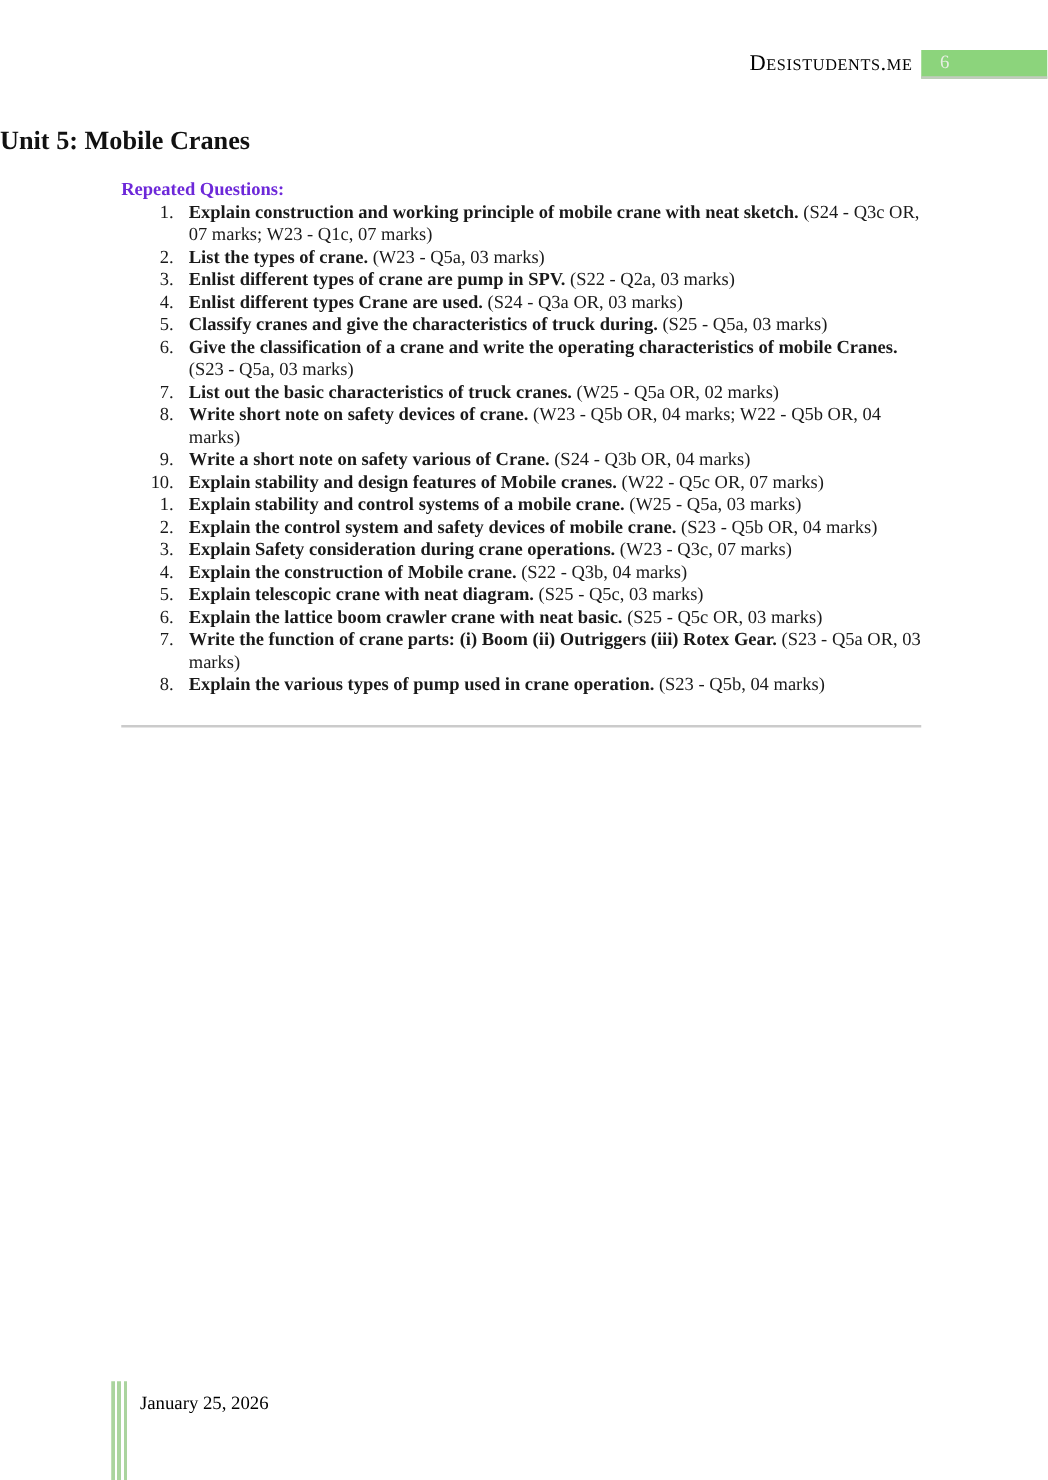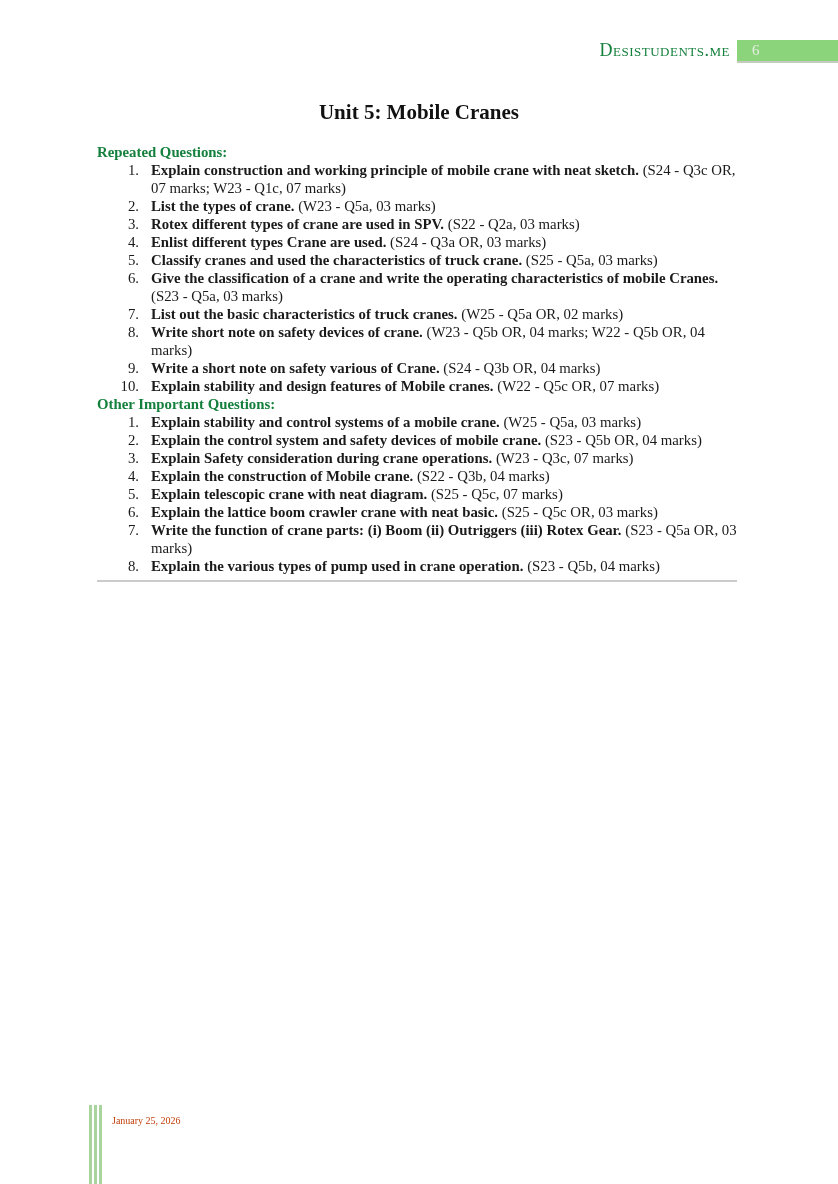--- a/index.html
+++ b/index.html
@@ -12,21 +12,21 @@
     overflow: hidden;
   }
 
   
   .site-name {
     position: absolute;
     top: 39px; right: 108px;
     font-variant: small-caps;
     font-size: 18px;
     letter-spacing: 0.5px;
-    color: #15803d;
+    color: #000000;
     line-height: 22px;
     text-align: right;
   }
   .page-badge {
     position: absolute;
     top: 40px; left: 737px; right: 0;
     height: 21px;
     background: var(--accent, #8cd47c);
     border-bottom: 2px solid #c2cbbe;
   }
@@ -36,37 +36,36 @@
     font-size: 15px;
     line-height: 21px;
     color: #e7eee3;
   }
 
   
   .doc-title {
     position: absolute;
     top: 100px; left: 0;
     width: 100%;
-    text-align: center;
     font-size: 21px;
     font-weight: bold;
     color: #111111;
   }
 
   
   .content {
     position: absolute;
     top: 143px; left: 97px;
     width: 644px;
     font-size: 14.8px;
     line-height: 18px;
   }
   .sec-heading {
     font-weight: bold;
-    color: #15803d;
+    color: #6d28d9;
   }
   ol.qlist {
     margin: 0; padding: 0;
     list-style: none;
     counter-reset: qi;
   }
   ol.qlist > li {
     counter-increment: qi;
     position: relative;
     padding-left: 54px;
@@ -98,57 +97,56 @@
     width: 13px;
     background: repeating-linear-gradient(
       to right,
       var(--stripe, #aad49e) 0px, var(--stripe, #aad49e) 3px,
       #ffffff 3px, #ffffff 5px
     );
   }
   .footer-date {
     position: absolute;
     left: 112px; top: 1115px;
-    font-size: 10px;
-    color: #c2410c;
+    font-size: 15px;
+    color: #000000;
   }
 </style>
 </head>
 <body>
 
 <div class="site-name">Desistudents.me</div>
 <div class="page-badge">
   <span class="num">6</span>
 </div>
 
 <div class="doc-title">Unit 5: Mobile Cranes</div>
 
 <div class="content">
 
   <div class="sec-heading">Repeated Questions:</div>
   <ol class="qlist">
     <li><span class="q">Explain construction and working principle of mobile crane with neat sketch.</span> <span class="ref">(S24 - Q3c OR, 07 marks; W23 - Q1c, 07 marks)</span></li>
     <li><span class="q">List the types of crane.</span> <span class="ref">(W23 - Q5a, 03 marks)</span></li>
-    <li><span class="q">Rotex different types of crane are used in SPV.</span> <span class="ref">(S22 - Q2a, 03 marks)</span></li>
+    <li><span class="q">Enlist different types of crane are pump in SPV.</span> <span class="ref">(S22 - Q2a, 03 marks)</span></li>
     <li><span class="q">Enlist different types Crane are used.</span> <span class="ref">(S24 - Q3a OR, 03 marks)</span></li>
-    <li><span class="q">Classify cranes and used the characteristics of truck crane.</span> <span class="ref">(S25 - Q5a, 03 marks)</span></li>
+    <li><span class="q">Classify cranes and give the characteristics of truck during.</span> <span class="ref">(S25 - Q5a, 03 marks)</span></li>
     <li><span class="q">Give the classification of a crane and write the operating characteristics of mobile Cranes.</span> <span class="ref">(S23 - Q5a, 03 marks)</span></li>
     <li><span class="q">List out the basic characteristics of truck cranes.</span> <span class="ref">(W25 - Q5a OR, 02 marks)</span></li>
     <li><span class="q">Write short note on safety devices of crane.</span> <span class="ref">(W23 - Q5b OR, 04 marks; W22 - Q5b OR, 04 marks)</span></li>
     <li><span class="q">Write a short note on safety various of Crane.</span> <span class="ref">(S24 - Q3b OR, 04 marks)</span></li>
     <li><span class="q">Explain stability and design features of Mobile cranes.</span> <span class="ref">(W22 - Q5c OR, 07 marks)</span></li>
   </ol>
 
-  <div class="sec-heading">Other Important Questions:</div>
   <ol class="qlist">
     <li><span class="q">Explain stability and control systems of a mobile crane.</span> <span class="ref">(W25 - Q5a, 03 marks)</span></li>
     <li><span class="q">Explain the control system and safety devices of mobile crane.</span> <span class="ref">(S23 - Q5b OR, 04 marks)</span></li>
     <li><span class="q">Explain Safety consideration during crane operations.</span> <span class="ref">(W23 - Q3c, 07 marks)</span></li>
     <li><span class="q">Explain the construction of Mobile crane.</span> <span class="ref">(S22 - Q3b, 04 marks)</span></li>
-    <li><span class="q">Explain telescopic crane with neat diagram.</span> <span class="ref">(S25 - Q5c, 07 marks)</span></li>
+    <li><span class="q">Explain telescopic crane with neat diagram.</span> <span class="ref">(S25 - Q5c, 03 marks)</span></li>
     <li><span class="q">Explain the lattice boom crawler crane with neat basic.</span> <span class="ref">(S25 - Q5c OR, 03 marks)</span></li>
     <li><span class="q">Write the function of crane parts: (i) Boom (ii) Outriggers (iii) Rotex Gear.</span> <span class="ref">(S23 - Q5a OR, 03 marks)</span></li>
     <li><span class="q">Explain the various types of pump used in crane operation.</span> <span class="ref">(S23 - Q5b, 04 marks)</span></li>
   </ol>
 
 </div>
 
 <div class="divider"></div>
 
 <div class="footer-stripes"></div>

